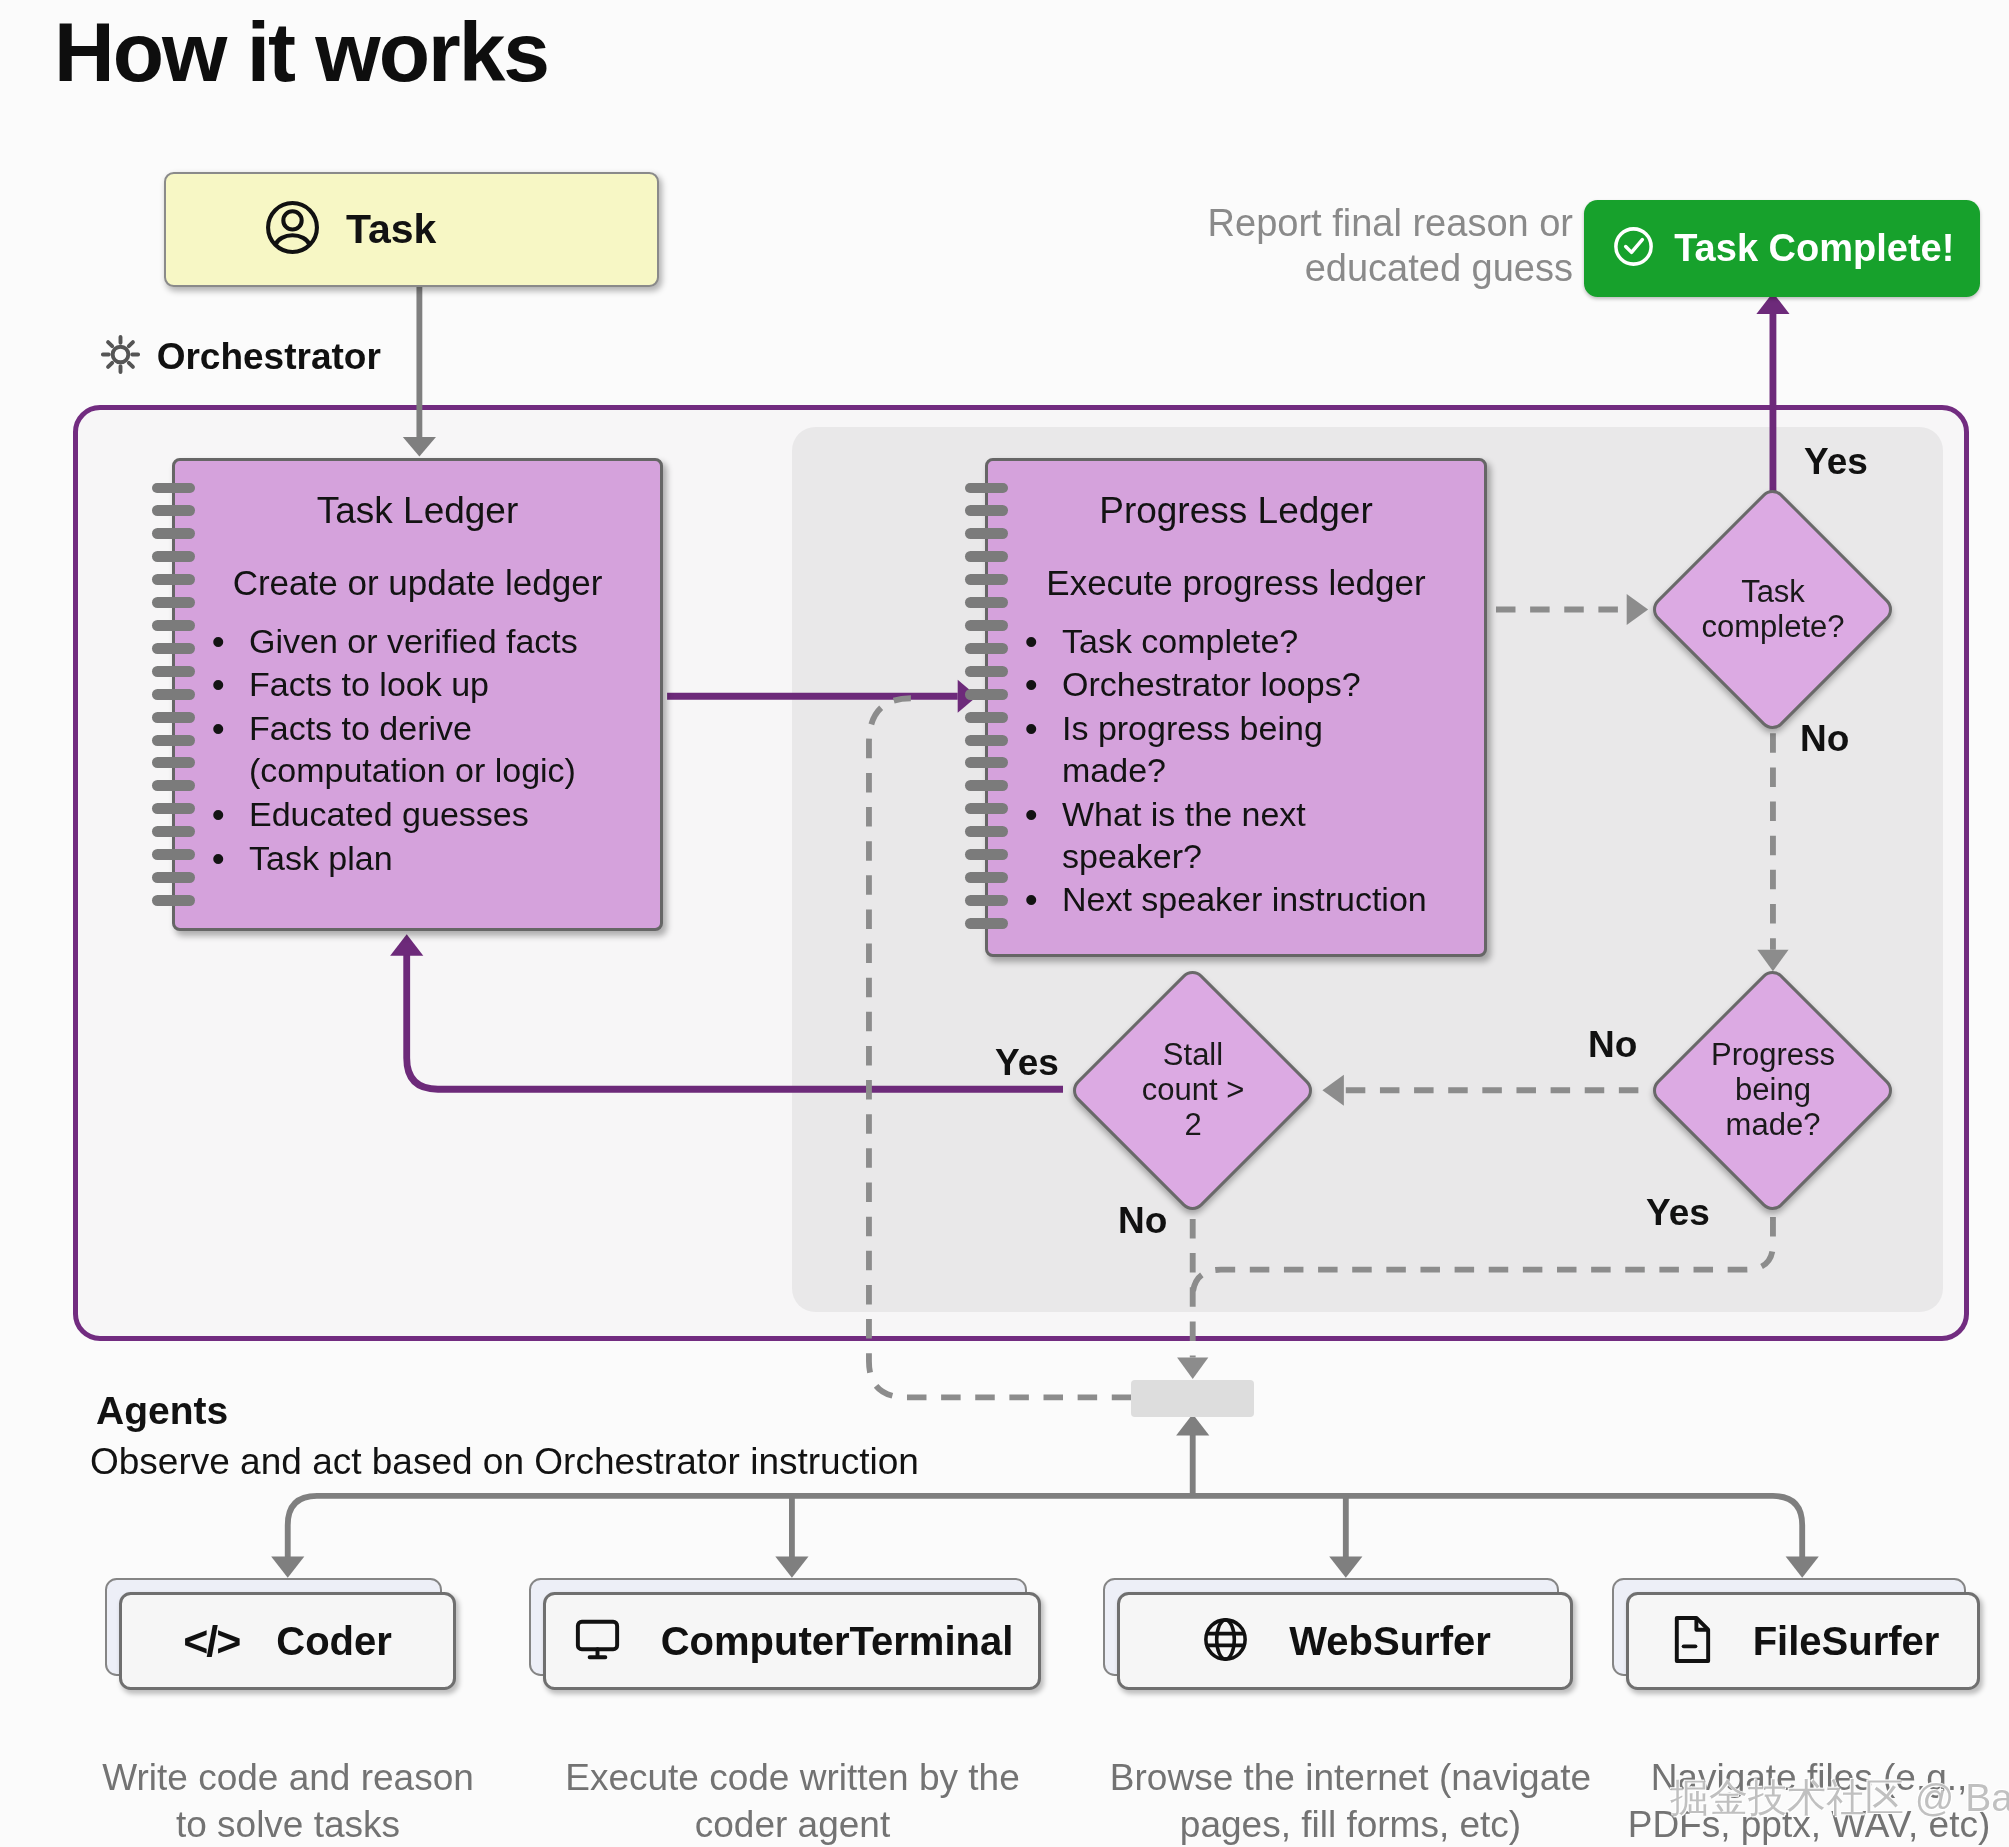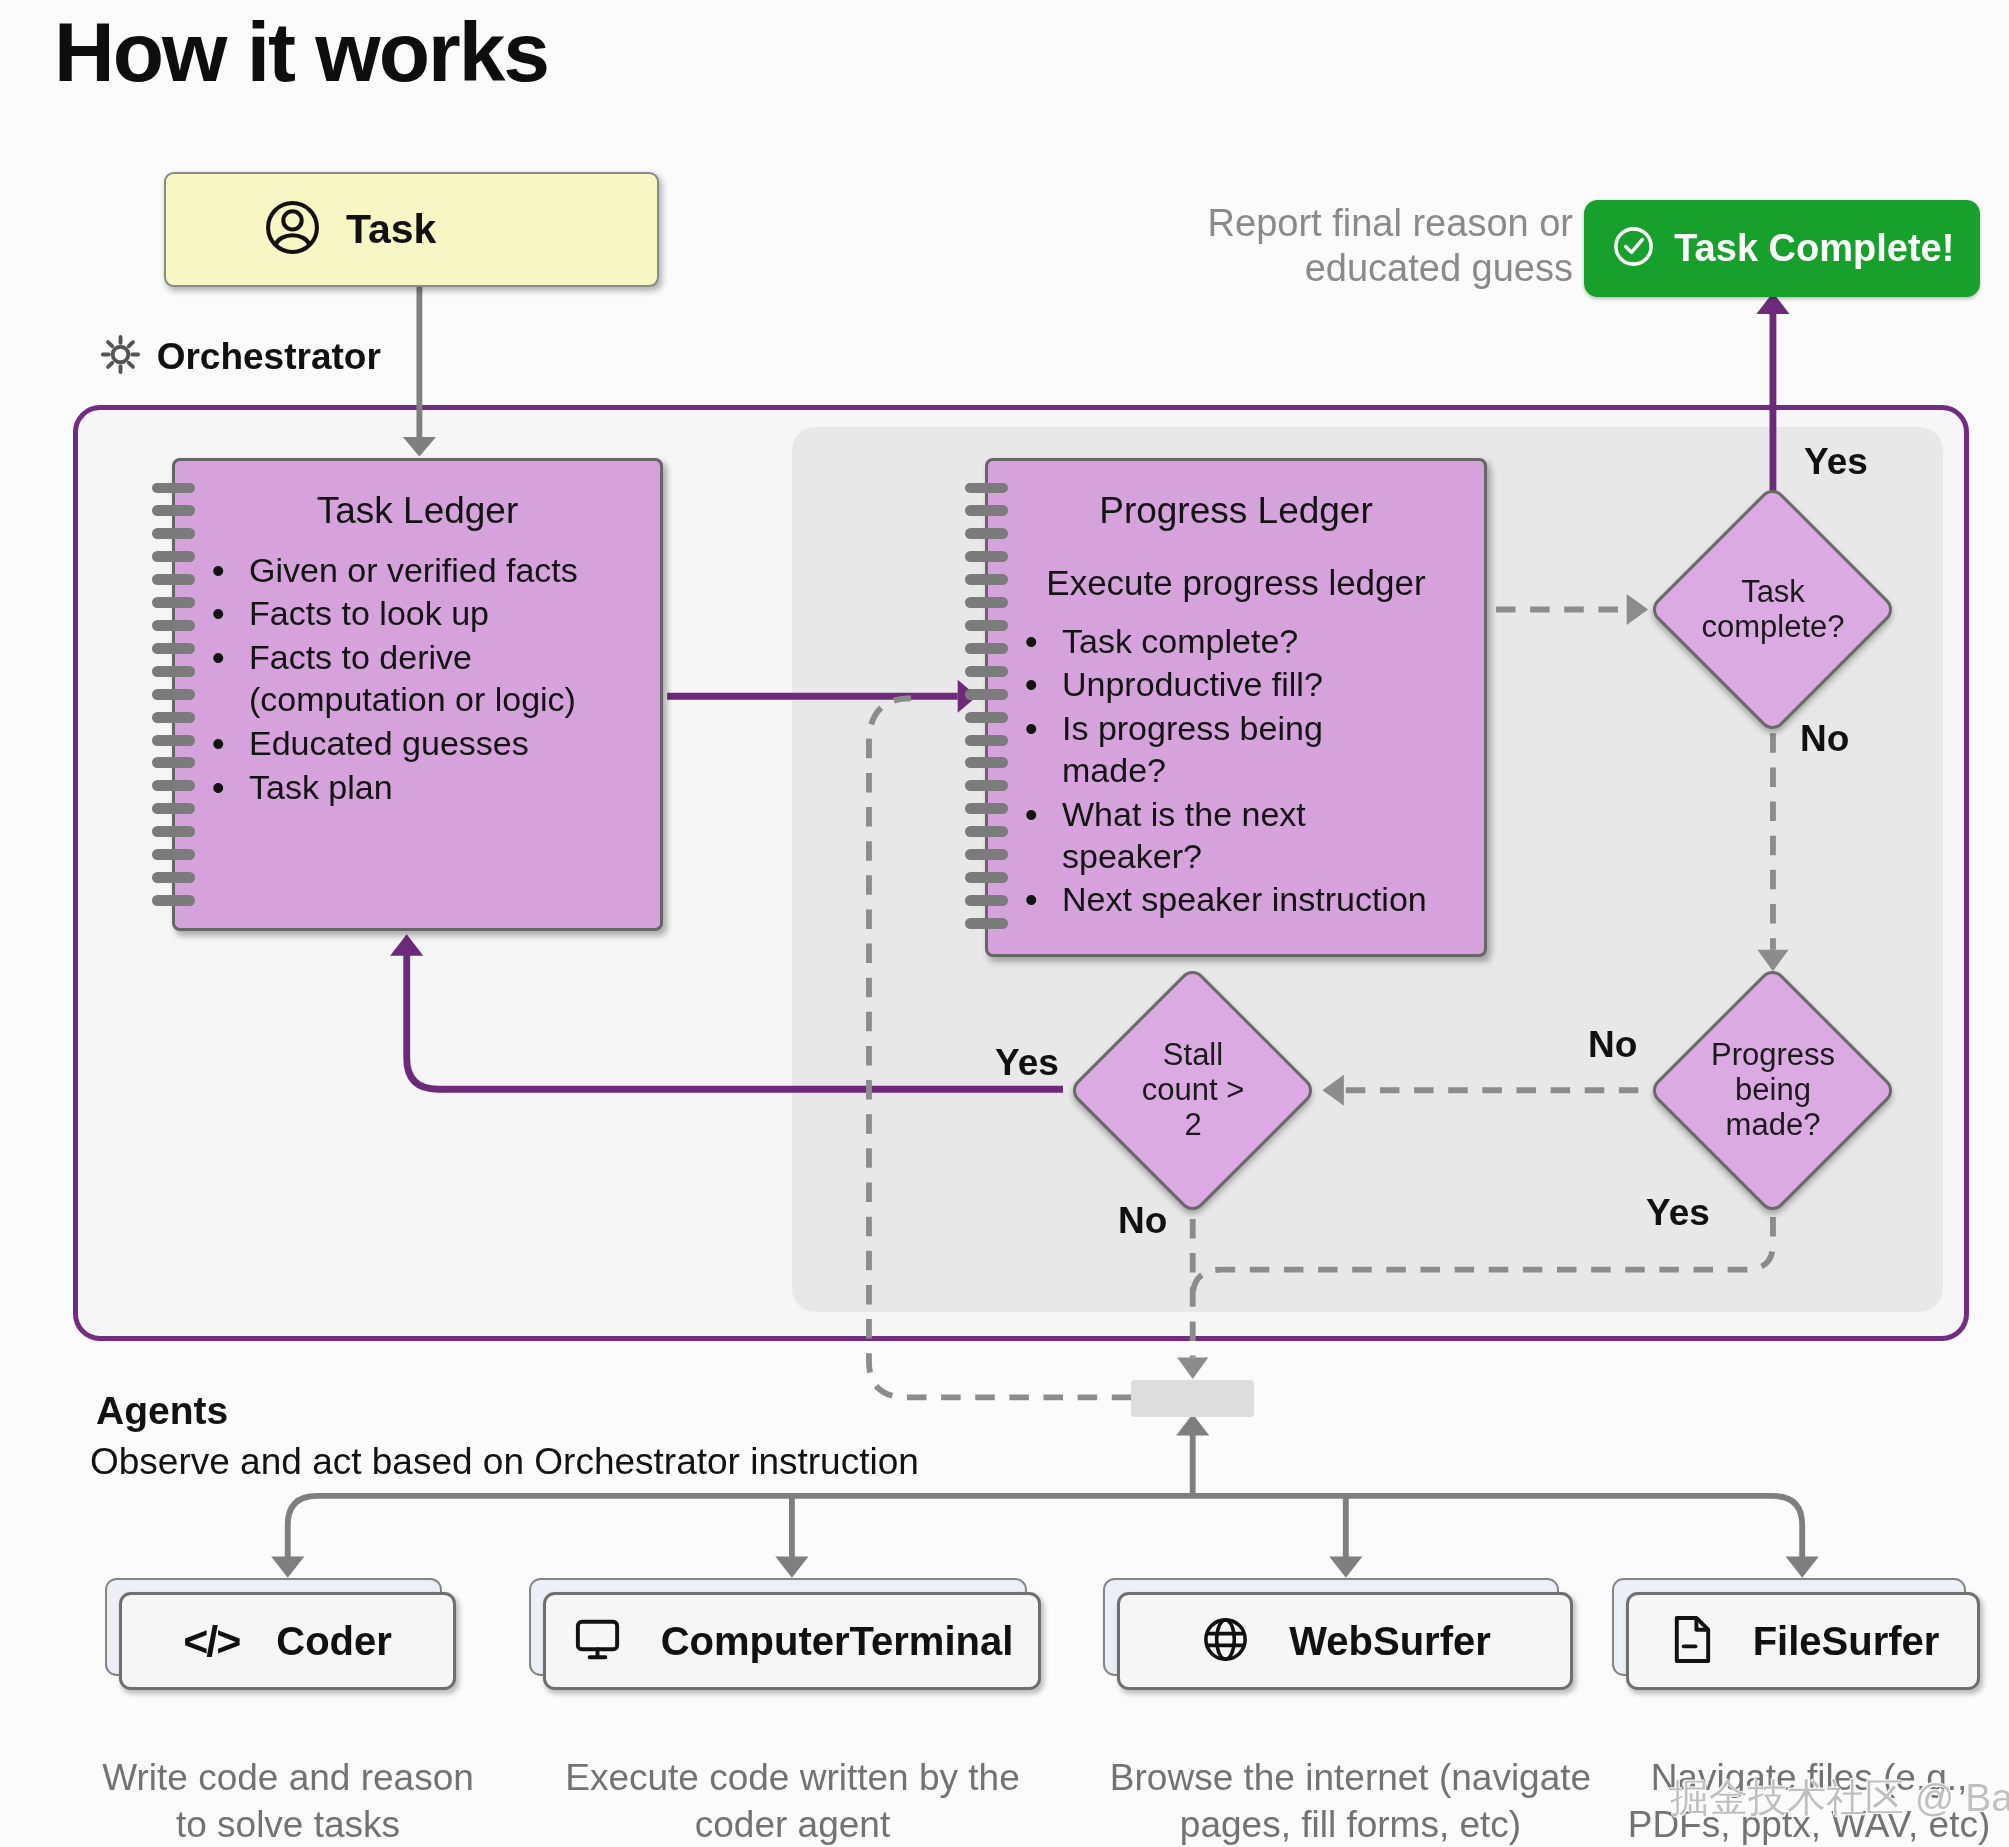--- a/index.html
+++ b/index.html
@@ -168,20 +168,21 @@
       <svg width="47" height="47" viewBox="0 0 48 48" fill="none" stroke="#fff" stroke-width="3.6" stroke-linecap="round" stroke-linejoin="round">
         <circle cx="24" cy="24" r="18"></circle>
         <path d="M16 24 l6 6 l11 -13"></path>
       </svg>
     </span>
     <span class="b-label">Task Complete!</span>
   </div>
 
   <div class="ledger ledger-task rings-host">
     <h2>Task Ledger</h2>
+    <div class="intro">Create or update ledger</div>
     <ul>
       <li>Given or verified facts</li>
       <li>Facts to look up</li>
       <li>Facts to derive
 (computation or logic)</li>
       <li>Educated guesses</li>
       <li>Task plan</li>
     </ul>
   <span class="ring" style="top: 21.5px;"></span>
       <span class="ring" style="top: 44px;"></span>
@@ -202,21 +203,21 @@
       <span class="ring" style="top: 388px;"></span>
       <span class="ring" style="top: 411px;"></span>
       <span class="ring" style="top: 434px;"></span>
     </div>
 
   <div class="ledger ledger-progress rings-host">
     <h2>Progress Ledger</h2>
     <div class="intro">Execute progress ledger</div>
     <ul>
       <li>Task complete?</li>
-      <li>Unproductive fill?</li>
+      <li>Orchestrator loops?</li>
       <li>Is progress being
 made?</li>
       <li>What is the next
 speaker?</li>
       <li>Next speaker instruction</li>
     </ul>
   <span class="ring" style="top: 21.5px;"></span>
       <span class="ring" style="top: 44px;"></span>
       <span class="ring" style="top: 67px;"></span>
       <span class="ring" style="top: 90px;"></span>

